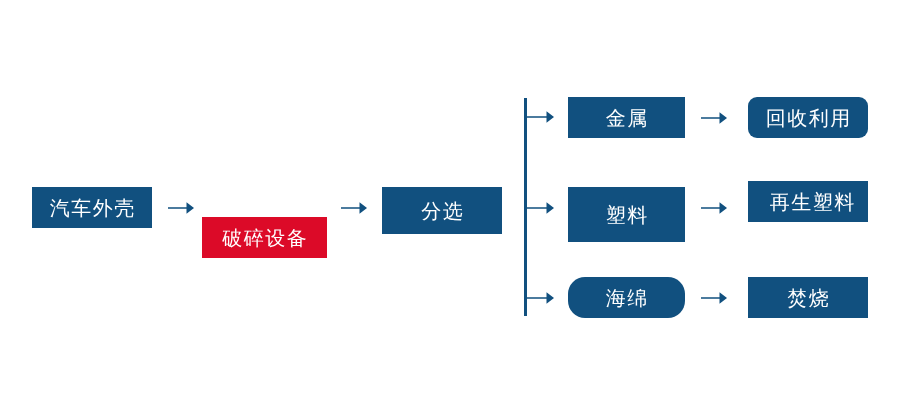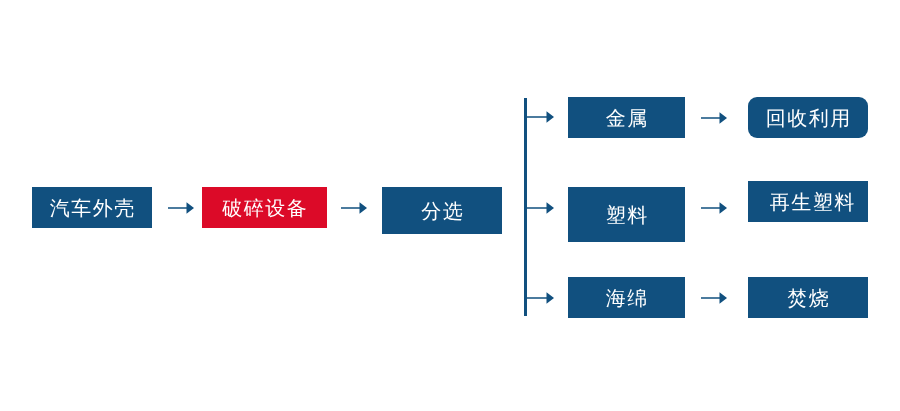--- a/index.html
+++ b/index.html
@@ -32,21 +32,21 @@
     font-size: 20px;
     line-height: 1;
     letter-spacing: 1.5px;
     text-indent: 1.5px;
     white-space: nowrap;
     font-weight: 400;
     user-select: none;
     text-align: center;
   }
   .node.blue { background: #11507f; }
-  .node.red  { background: #dc0a28; }
+  .node.red  { background: #dc0a28; margin-top: 30px; }
 
   
   .arrow {
     position: absolute;
     display: block;
     line-height: 0;
   }
   .arrow svg { display: block; }
 
   
@@ -132,21 +132,21 @@
   <div class="node blue" style="left:748px; top:181px; width:120px; height:41px;padding-left:8px;">
     <span>再生塑料</span>
   </div>
 
   <span class="branch-arrow" style="left:527px; top:286px;">
     <svg width="28" height="24" viewBox="0 0 28 24" aria-hidden="true">
       <path d="M0 11.2 H19.5 V6.2 L27 12 L19.5 17.8 V12.8 H0 Z" fill="#11507f"></path>
     </svg>
   </span>
 
-  <div class="node blue" style="left:568px; top:277px; width:117px; height:41px;">
+  <div class="node blue" style="left:568px; top:277px; width:117px; height:41px;border-radius:17px;">
     <span>海绵</span>
   </div>
 
   <span class="arrow" style="left:700px; top:286px;">
     <svg width="28" height="24" viewBox="0 0 28 24" aria-hidden="true">
       <path d="M1 11.2 H19.5 V6.2 L27 12 L19.5 17.8 V12.8 H1 Z" fill="#11507f"></path>
     </svg>
   </span>
 
   <div class="node blue" style="left:748px; top:277px; width:120px; height:41px;">

